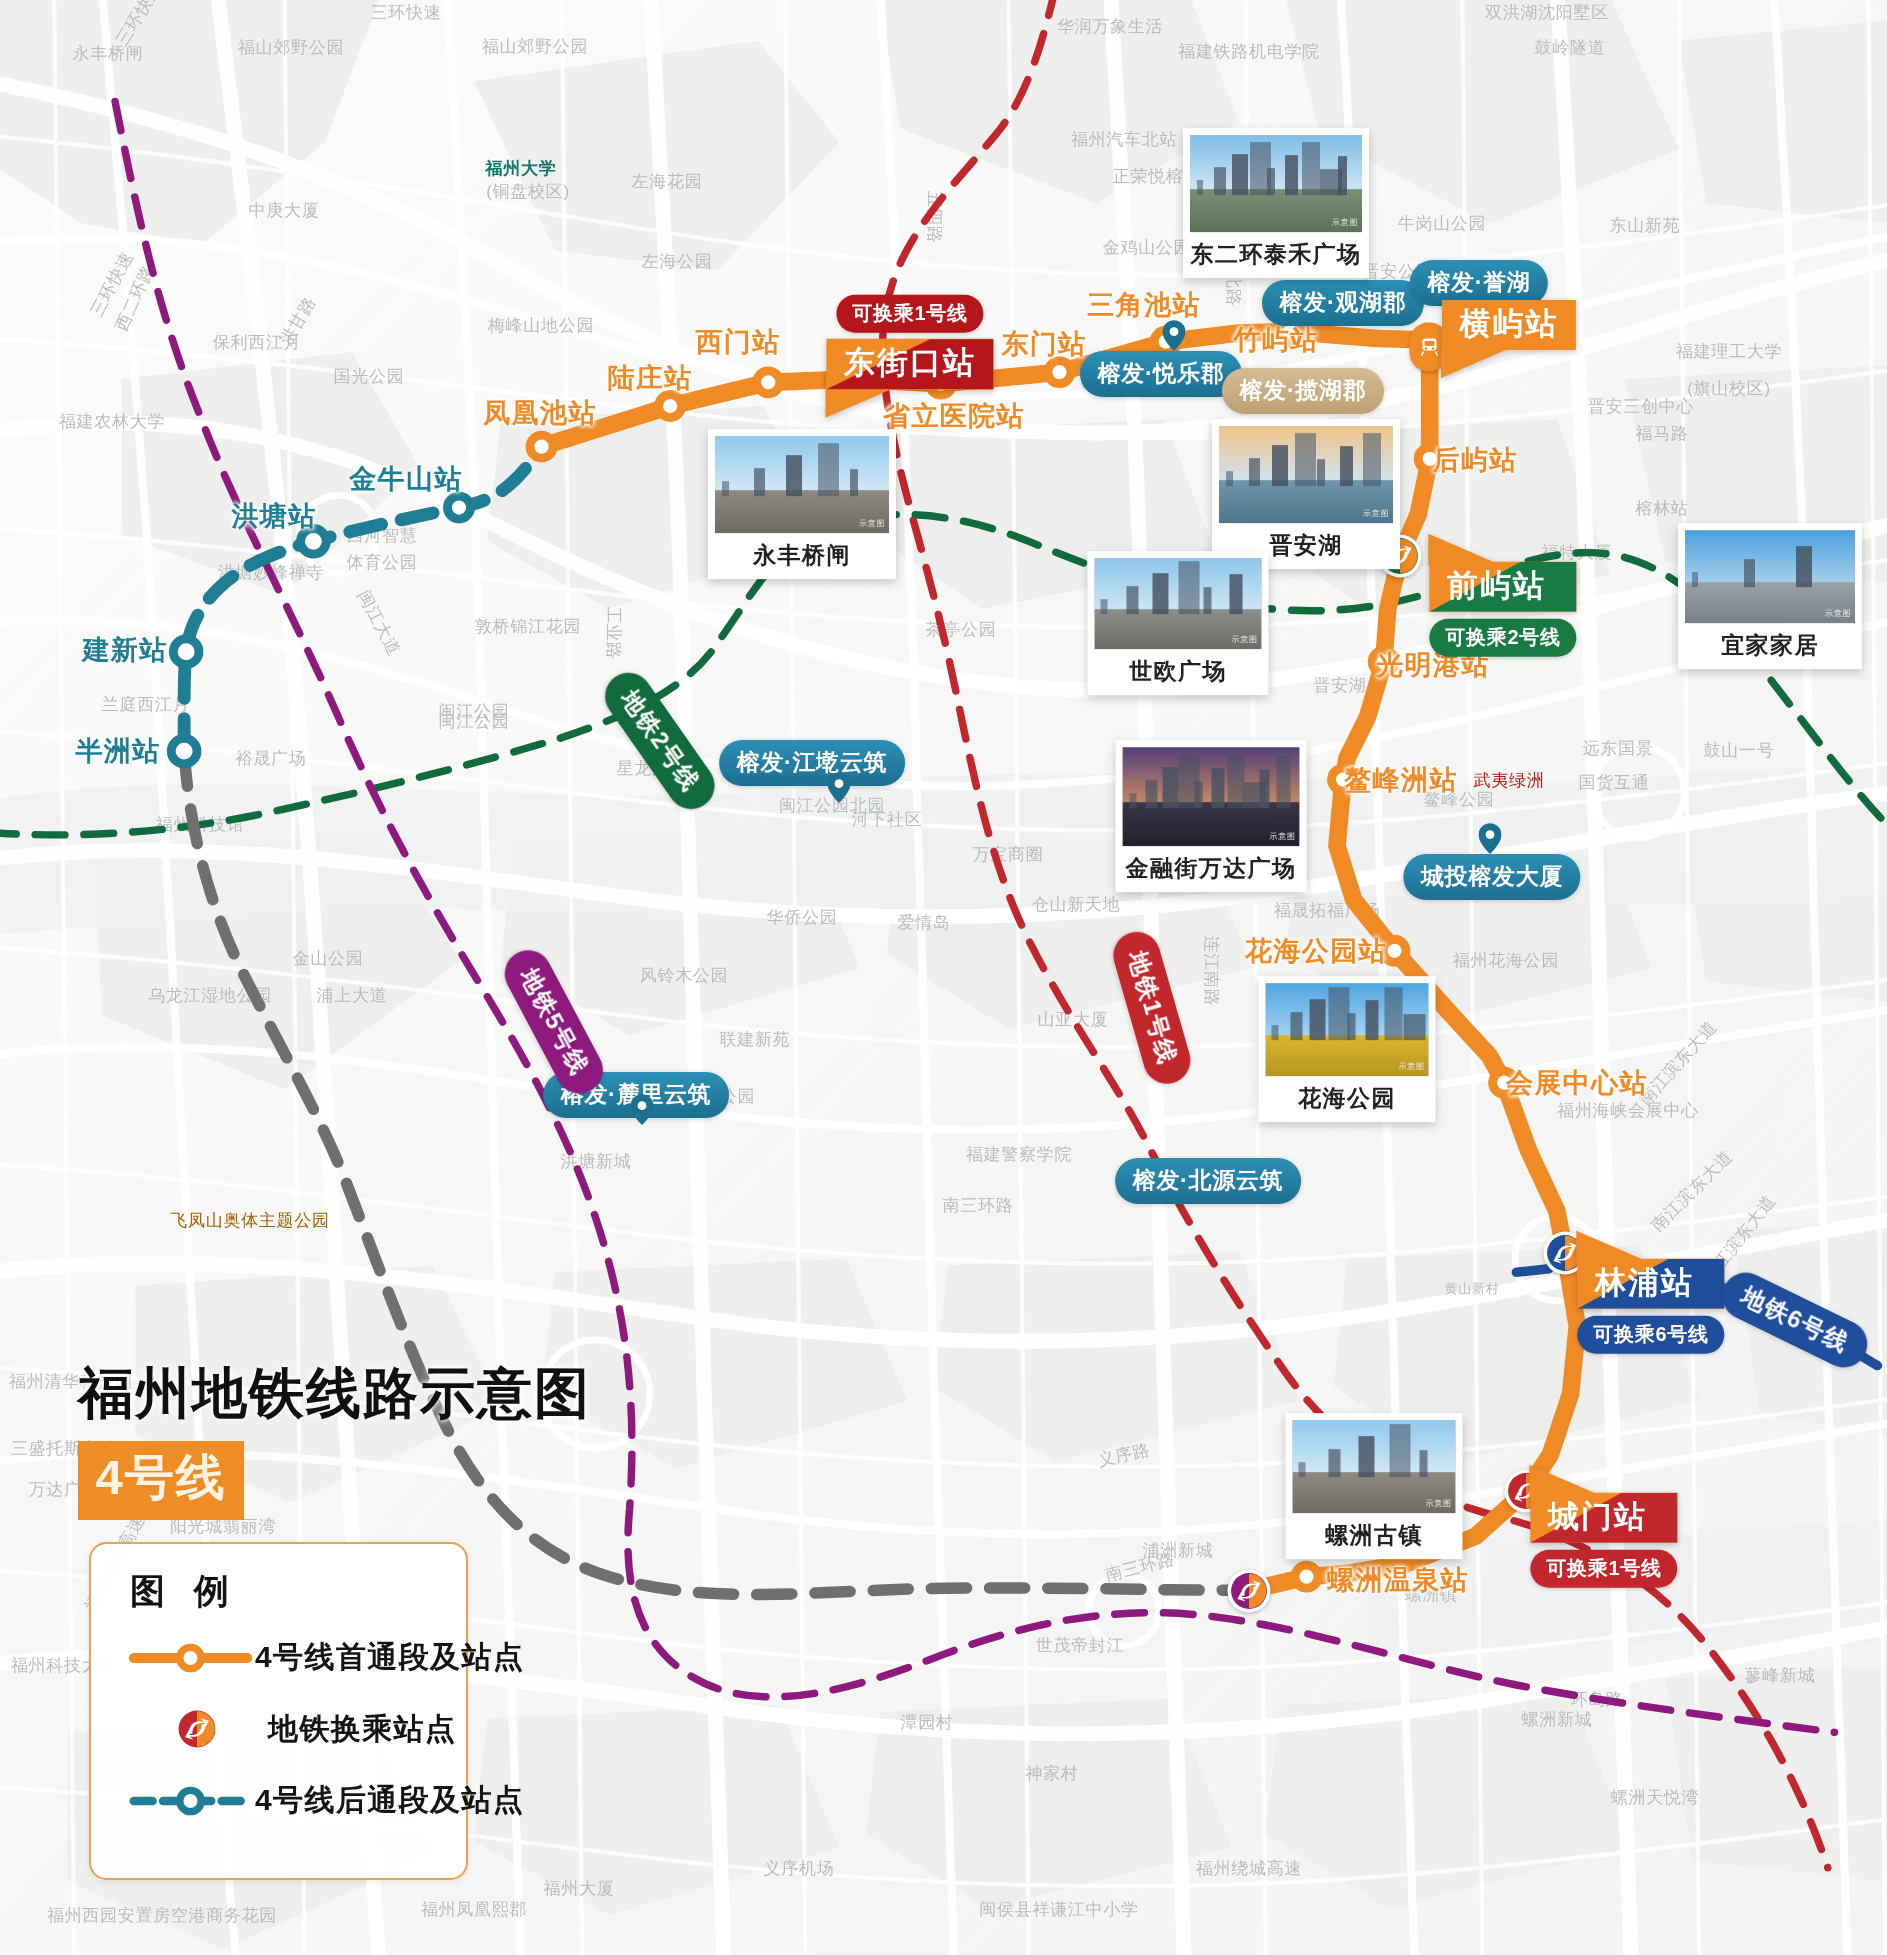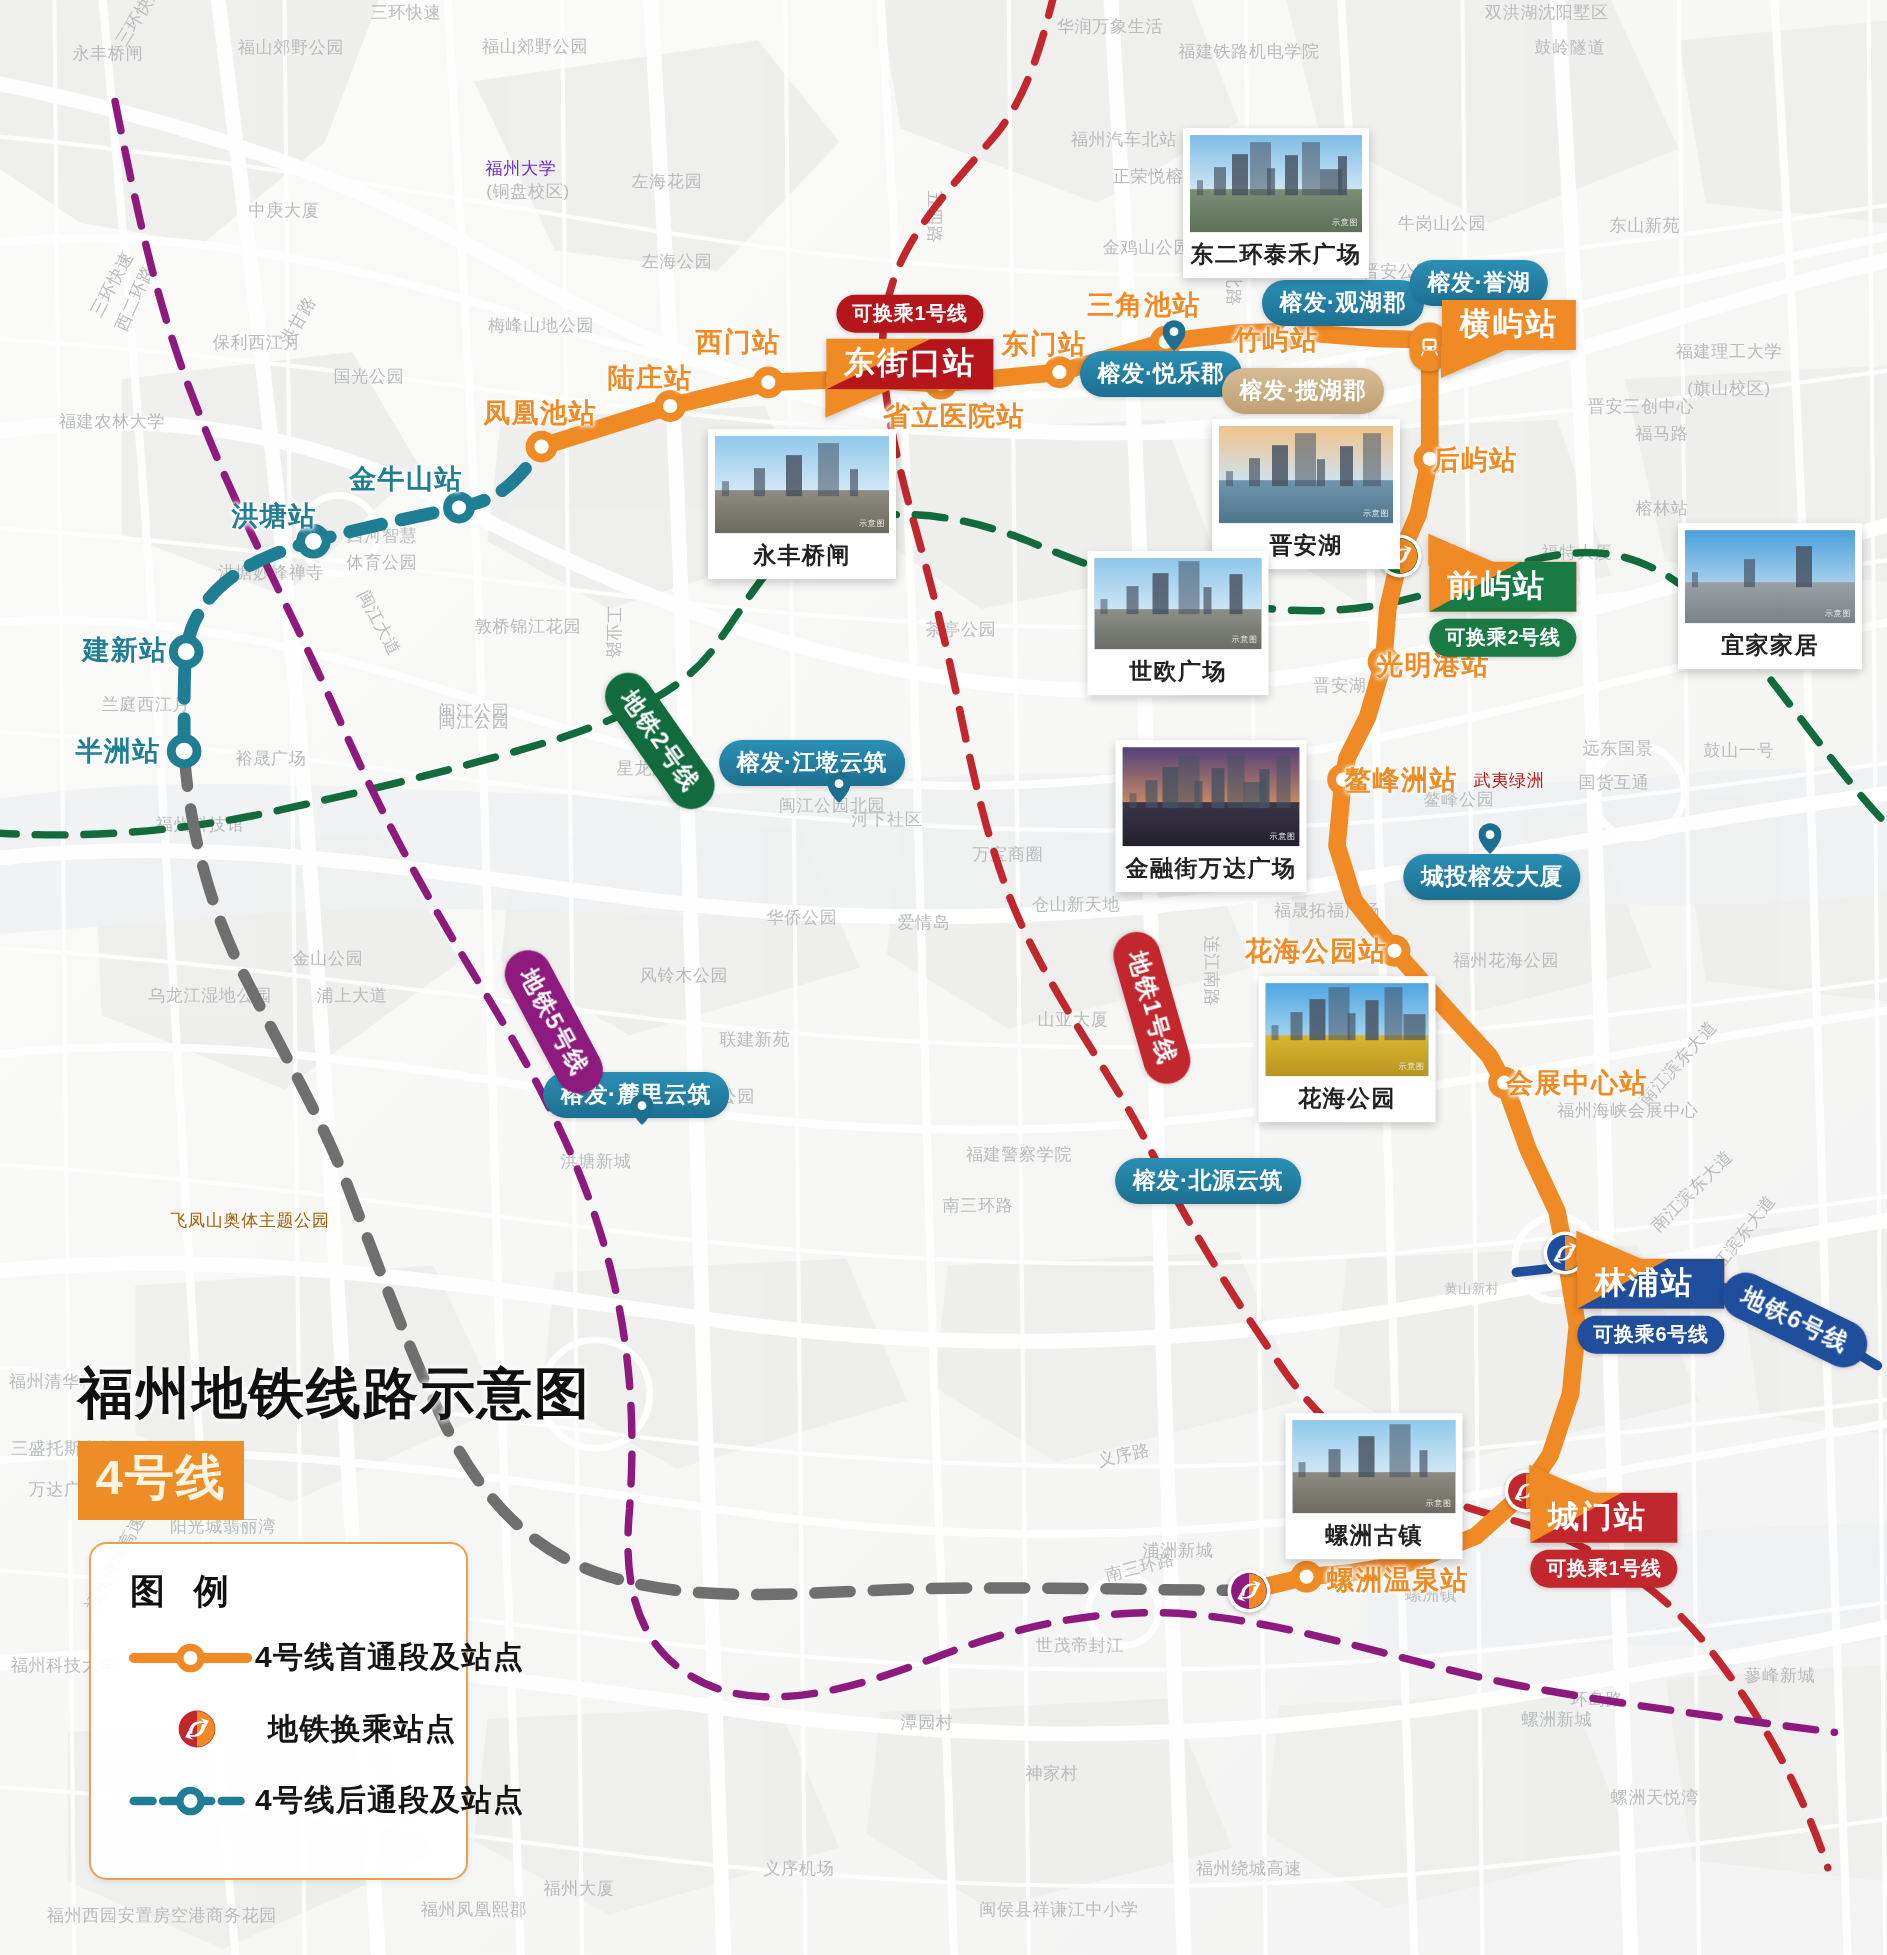--- a/index.html
+++ b/index.html
@@ -325,21 +325,21 @@
 
   <div class="layer" id="basemap-labels">
       <div style="position: absolute; left: 139px; top: 13.5px; transform: translate(-50%, -50%) rotate(-58deg); font-size: 17px; color: rgb(185, 188, 189); white-space: nowrap; letter-spacing: 0.7px; font-weight: 400;">三环快速</div>
       <div style="position: absolute; left: 406px; top: 12px; transform: translate(-50%, -50%) rotate(0deg); font-size: 17px; color: rgb(185, 188, 189); white-space: nowrap; letter-spacing: 0.7px; font-weight: 400;">三环快速</div>
       <div style="position: absolute; left: 108px; top: 53px; transform: translate(-50%, -50%) rotate(0deg); font-size: 17px; color: rgb(185, 188, 189); white-space: nowrap; letter-spacing: 0.7px; font-weight: 400;">永丰桥闸</div>
       <div style="position: absolute; left: 535px; top: 46px; transform: translate(-50%, -50%) rotate(0deg); font-size: 17px; color: rgb(185, 188, 189); white-space: nowrap; letter-spacing: 0.7px; font-weight: 400;">福山郊野公园</div>
       <div style="position: absolute; left: 1110px; top: 26px; transform: translate(-50%, -50%) rotate(0deg); font-size: 17px; color: rgb(185, 188, 189); white-space: nowrap; letter-spacing: 0.7px; font-weight: 400;">华润万象生活</div>
       <div style="position: absolute; left: 1547px; top: 12px; transform: translate(-50%, -50%) rotate(0deg); font-size: 17px; color: rgb(185, 188, 189); white-space: nowrap; letter-spacing: 0.7px; font-weight: 400;">双洪湖沈阳墅区</div>
       <div style="position: absolute; left: 1249px; top: 51px; transform: translate(-50%, -50%) rotate(0deg); font-size: 17px; color: rgb(185, 188, 189); white-space: nowrap; letter-spacing: 0.7px; font-weight: 400;">福建铁路机电学院</div>
       <div style="position: absolute; left: 1570px; top: 47px; transform: translate(-50%, -50%) rotate(0deg); font-size: 17px; color: rgb(185, 188, 189); white-space: nowrap; letter-spacing: 0.7px; font-weight: 400;">鼓岭隧道</div>
-      <div style="position: absolute; left: 521px; top: 168px; transform: translate(-50%, -50%) rotate(0deg); font-size: 17px; color: #6d28d9; white-space: nowrap; letter-spacing: 0.7px; font-weight: 400;">福州大学</div>
+      <div style="position: absolute; left: 521px; top: 168px; transform: translate(-50%, -50%) rotate(0deg); font-size: 17px; color: #0f766e; white-space: nowrap; letter-spacing: 0.7px; font-weight: 700;">福州大学</div>
       <div style="position: absolute; left: 528px; top: 191px; transform: translate(-50%, -50%) rotate(0deg); font-size: 17px; color: rgb(185, 188, 189); white-space: nowrap; letter-spacing: 0.7px; font-weight: 400;">(铜盘校区)</div>
       <div style="position: absolute; left: 284px; top: 210px; transform: translate(-50%, -50%) rotate(0deg); font-size: 17px; color: rgb(185, 188, 189); white-space: nowrap; letter-spacing: 0.7px; font-weight: 400;">中庚大厦</div>
       <div style="position: absolute; left: 667px; top: 181px; transform: translate(-50%, -50%) rotate(0deg); font-size: 17px; color: rgb(185, 188, 189); white-space: nowrap; letter-spacing: 0.7px; font-weight: 400;">左海花园</div>
       <div style="position: absolute; left: 112px; top: 284px; transform: translate(-50%, -50%) rotate(-62deg); font-size: 17px; color: rgb(185, 188, 189); white-space: nowrap; letter-spacing: 0.7px; font-weight: 400;">三环快速</div>
       <div style="position: absolute; left: 1124px; top: 139px; transform: translate(-50%, -50%) rotate(0deg); font-size: 17px; color: rgb(185, 188, 189); white-space: nowrap; letter-spacing: 0.7px; font-weight: 400;">福州汽车北站</div>
       <div style="position: absolute; left: 1157px; top: 176px; transform: translate(-50%, -50%) rotate(0deg); font-size: 17px; color: rgb(185, 188, 189); white-space: nowrap; letter-spacing: 0.7px; font-weight: 400;">正荣悦榕府</div>
       <div style="position: absolute; left: 1442px; top: 223px; transform: translate(-50%, -50%) rotate(0deg); font-size: 17px; color: rgb(185, 188, 189); white-space: nowrap; letter-spacing: 0.7px; font-weight: 400;">牛岗山公园</div>
       <div style="position: absolute; left: 291px; top: 47px; transform: translate(-50%, -50%) rotate(0deg); font-size: 17px; color: rgb(185, 188, 189); white-space: nowrap; letter-spacing: 0.7px; font-weight: 400;">福山郊野公园</div>
       <div style="position: absolute; left: 541px; top: 325px; transform: translate(-50%, -50%) rotate(0deg); font-size: 17px; color: rgb(185, 188, 189); white-space: nowrap; letter-spacing: 0.7px; font-weight: 400;">梅峰山地公园</div>
       <div style="position: absolute; left: 934px; top: 217px; transform: translate(-50%, -50%) rotate(90deg); font-size: 17px; color: rgb(185, 188, 189); white-space: nowrap; letter-spacing: 0.7px; font-weight: 400;">五四路</div>

